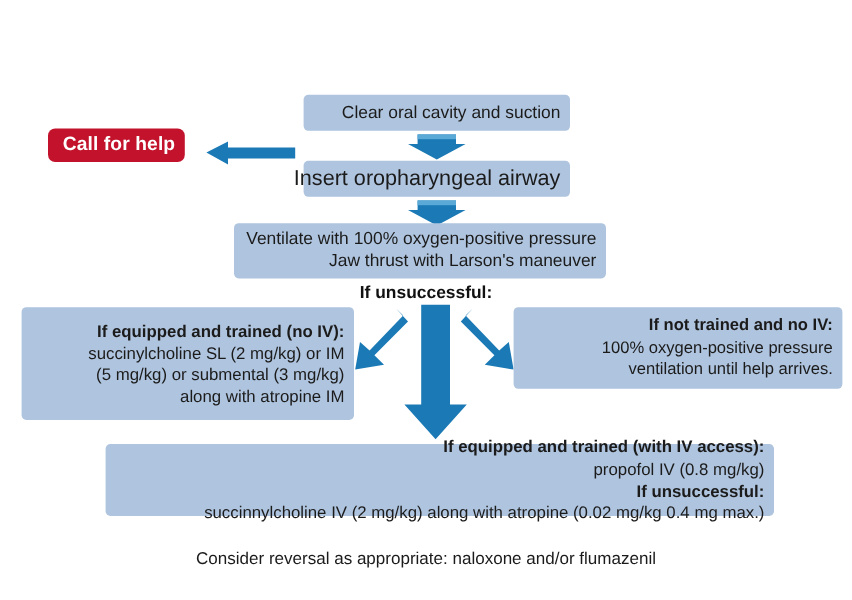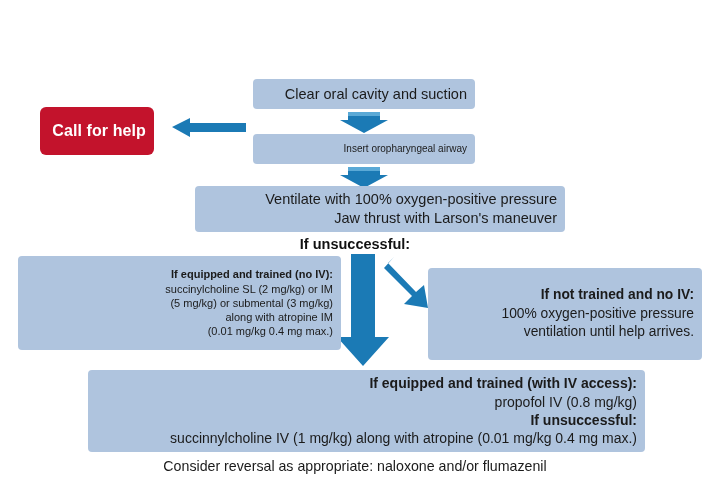--- a/index.html
+++ b/index.html
@@ -44,52 +44,52 @@
 
   
   #node-clear-oral {
     left: 253px; top: 79px;
     width: 222px; height: 30px;
     font-size: 14.5px;
   }
   #node-insert-airway {
     left: 253px; top: 134px;
     width: 222px; height: 30px;
-    font-size: 10px;
+    font-size: 18px;
   }
   #node-ventilate {
     left: 195px; top: 186px;
-    width: 370px; height: 46px;
+    width: 310px; height: 46px;
     font-size: 14.5px;
   }
   #node-call-help {
     left: 40px; top: 107px;
-    width: 114px; height: 48px;
+    width: 114px; height: 28px;
     background: #c3132c;
     border-radius: 6px;
     color: #ffffff;
     font-size: 16px;
     font-weight: bold;
     letter-spacing: .1px;
   }
   #node-no-iv {
     left: 18px; top: 256px;
-    width: 323px; height: 94px;
-    font-size: 11px;
+    width: 277px; height: 94px;
+    font-size: 14px;
     line-height: 1.3;
   }
   #node-not-trained {
-    left: 428px; top: 268px;
-    width: 274px; height: 92px;
+    left: 428px; top: 256px;
+    width: 274px; height: 68px;
     font-size: 13.8px;
     line-height: 1.34;
   }
   #node-with-iv {
     left: 88px; top: 370px;
-    width: 557px; height: 82px;
+    width: 557px; height: 60px;
     font-size: 14px;
     line-height: 1.32;
   }
 
   
   .floating-label {
     position: absolute;
     text-align: center;
     white-space: nowrap;
   }
@@ -166,31 +166,30 @@
     <span class="ln">Call for help</span>
   </div>
 
   <div class="floating-label" id="label-if-unsuccessful">If unsuccessful:</div>
 
   <div class="node" id="node-no-iv">
     <span class="ln bold">If equipped and trained (no IV):</span>
     <span class="ln">succinylcholine SL (2 mg/kg) or IM</span>
     <span class="ln">(5 mg/kg) or submental (3 mg/kg)</span>
     <span class="ln">along with atropine IM</span>
-    <span class="ln">(0.01 mg/kg 0.4 mg max.)</span>
   </div>
 
   <div class="node" id="node-not-trained">
     <span class="ln bold">If not trained and no IV:</span>
     <span class="ln">100% oxygen-positive pressure</span>
     <span class="ln">ventilation until help arrives.</span>
   </div>
 
   <div class="node" id="node-with-iv">
     <span class="ln bold">If equipped and trained (with IV access):</span>
     <span class="ln">propofol IV (0.8 mg/kg)</span>
     <span class="ln bold">If unsuccessful:</span>
-    <span class="ln">succinnylcholine IV (1 mg/kg) along with atropine (0.01 mg/kg 0.4 mg max.)</span>
+    <span class="ln">succinnylcholine IV (2 mg/kg) along with atropine (0.02 mg/kg 0.4 mg max.)</span>
   </div>
 
   <div class="floating-label" id="label-consider-reversal">Consider reversal as appropriate: naloxone and/or flumazenil</div>
 
 </div>
 
 </body></html>

